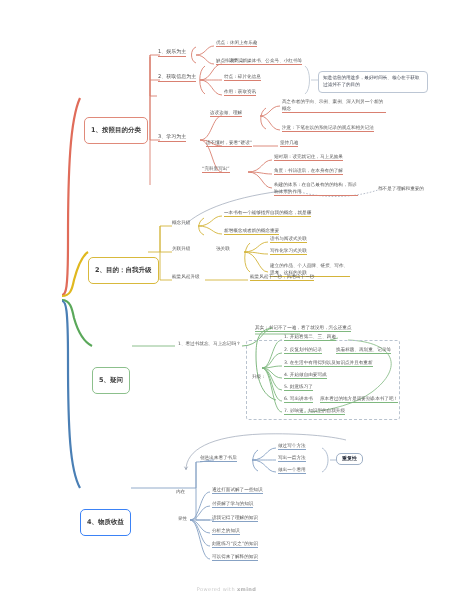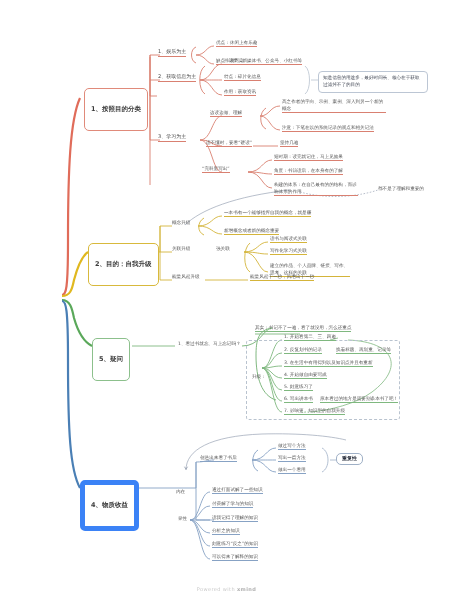--- a/index.html
+++ b/index.html
@@ -23,30 +23,31 @@
     border-radius:4px;
     background:#fbfbfd;
     display:flex;align-items:center;justify-content:center;
     font-size:11px;font-weight:bold;color:#2e3440;
     letter-spacing:1px;
   }
 
   
   .lvl1{
     border-radius:5px;
-    padding:17px 6px;
+    padding:9px 6px;
     font-size:6.5px;
     font-weight:bold;
     background:#ffffff;
     display:inline-block;
+    margin-top:29px;
   }
   .lvl1.c-red{border:1px solid #e08a7a;color:#3b3b3b;}
   .lvl1.c-yellow{border:1px solid #d8b93c;color:#3b3b3b;}
   .lvl1.c-green{border:1px solid #8cc08c;color:#3b3b3b;}
-  .lvl1.c-blue{border:5px solid #3b82f6;color:#3b3b3b;}
+  .lvl1.c-blue{border:1px solid #3b82f6;color:#3b3b3b;}
 
   
   .lvl2{font-size:5px;color:#4a4a4a;padding-bottom:1px;}
   .lvl3{font-size:4.6px;color:#545454;padding-bottom:1px;}
   .u-red{border-bottom:0.8px solid #d98071;}
   .u-yellow{border-bottom:0.8px solid #d4b43a;}
   .u-green{border-bottom:0.8px solid #7fb87f;}
   .u-blue{border-bottom:0.8px solid #87a2c4;}
   .noline{border-bottom:none;}
 
@@ -241,21 +242,21 @@
   <div class="node lvl3 u-red" style="left:274px;top:168px;">
     <span>角度：书籍读后，在本身有的了解</span>
   </div>
   <div class="node wrap3 u-red" style="left:274px;top:182px;">
     <span>构建的体系：在自己最有的的结构，而影响体系的作用</span>
   </div>
   <div class="node lvl3 noline" style="left:378px;top:186px;">
     <span>都不是了理解和重要的</span>
   </div>
 
-  <div class="node lvl1 c-yellow" style="left:88px;top:243px;">
+  <div class="node lvl1 c-yellow" style="left:88px;top:228px;">
     <span>2、目的：自我升级</span>
   </div>
 
   <div class="node lvl3 noline" style="left:172px;top:220px;">
     <span>概念升级</span>
   </div>
   <div class="node lvl3 u-yellow" style="left:224px;top:210px;">
     <span>一本书有一个能够指挥自我的概念，就是赚</span>
   </div>
   <div class="node lvl3 u-yellow" style="left:224px;top:228px;">

